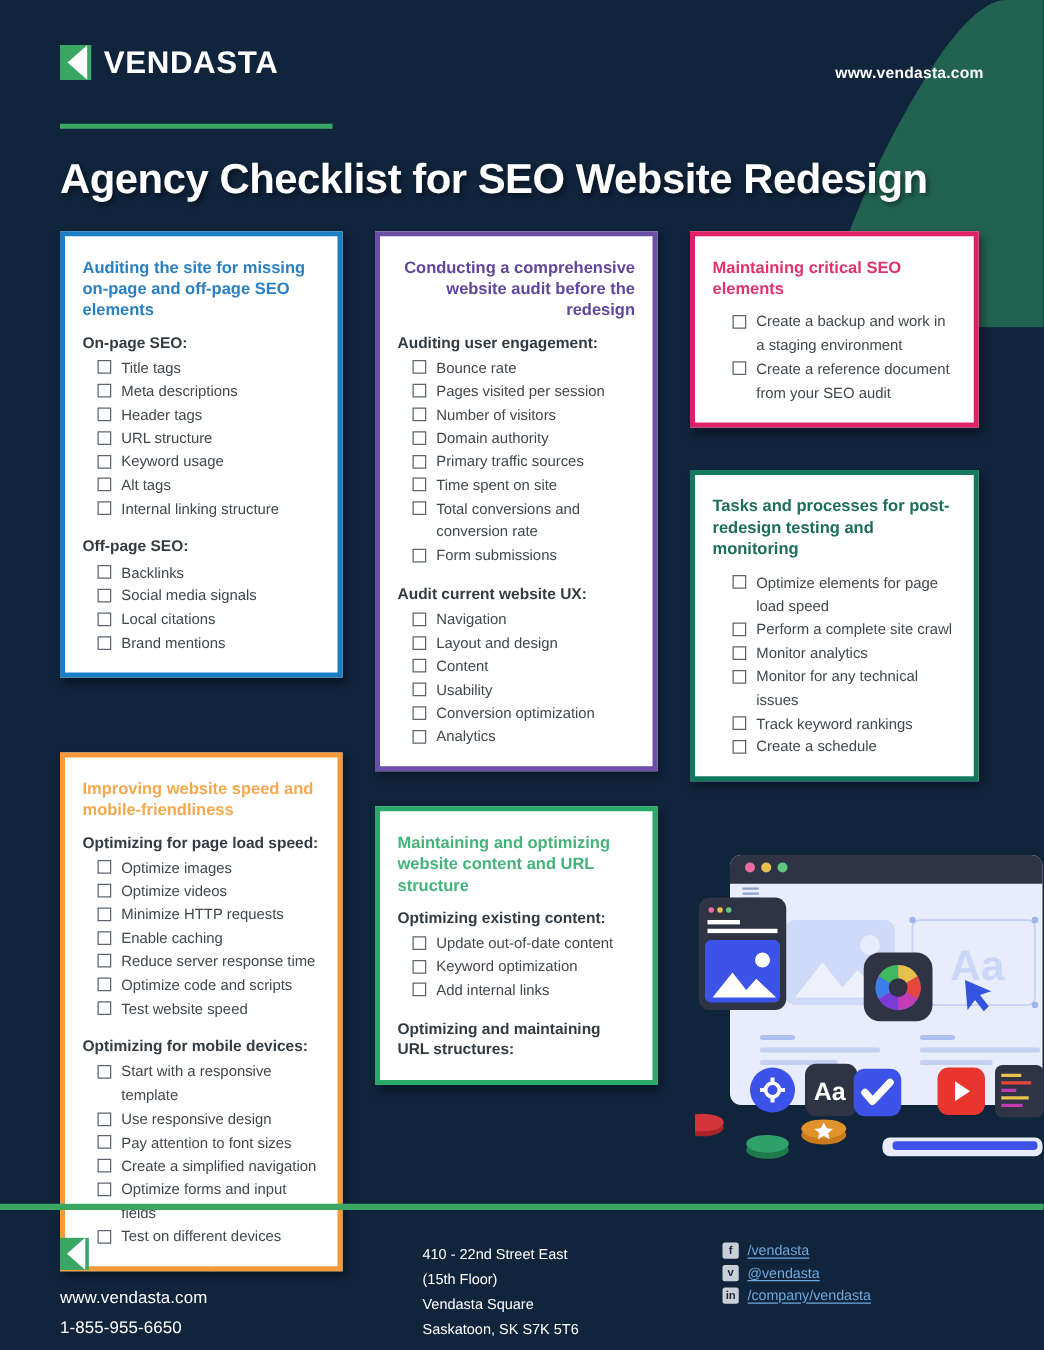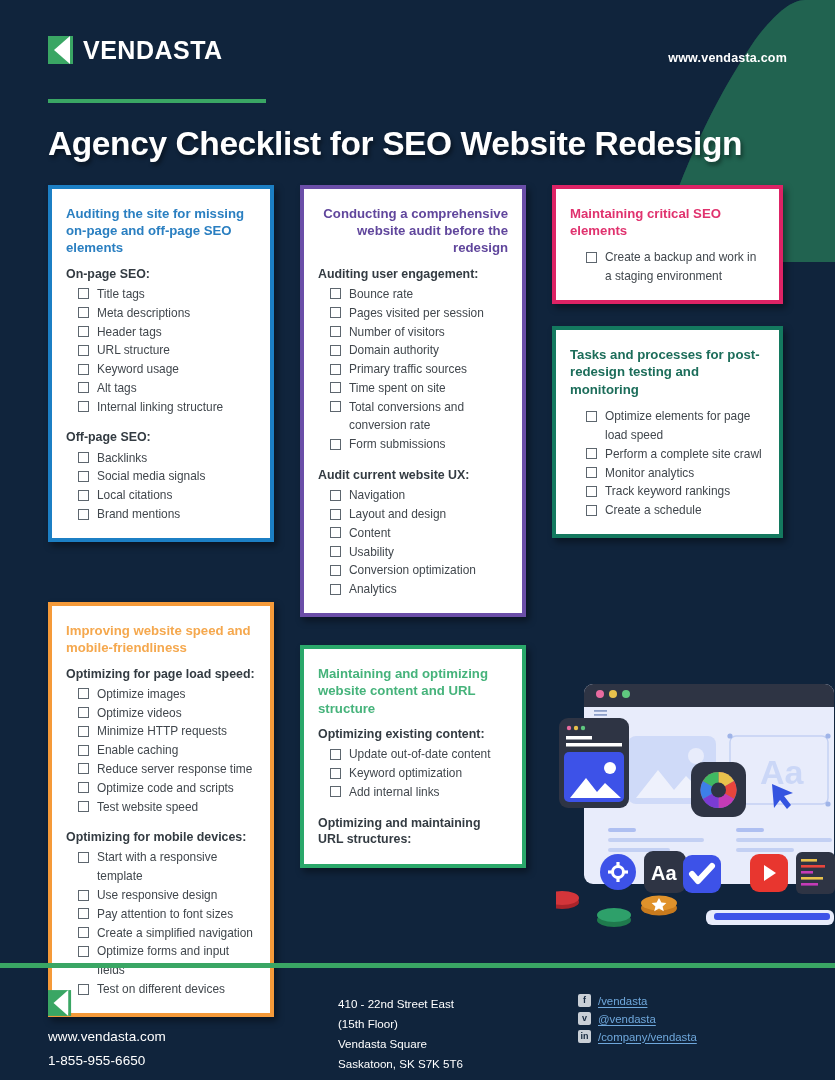--- a/index.html
+++ b/index.html
@@ -102,21 +102,21 @@
   .c-blue   { border-color:#1c7fc4; }
   .c-blue   .card-title { color:#2a7fc1; }
   .c-orange { border-color:#f59a39; }
   .c-orange .card-title { color:#f5a84e; }
   .c-purple { border-color:#6b4ea8; }
   .c-purple .card-title { color:#60469c;text-align:right; }
   .c-green  { border-color:#2aa86a; }
   .c-green  .card-title { color:#46b37b; }
   .c-pink   { border-color:#dd2365; }
   .c-pink   .card-title { color:#e0326e; }
-  .c-teal   { border-color:#14795f; }
+  .c-teal   { border-color:#14795f;margin-top:12px; }
   .c-teal   .card-title { color:#1c6d5a; }
   .gap-v-sm { height:22px; }
   .gap-v-lg { height:28px; }
 
   
   ul.checks.indent li { margin-left:16px; }
 
   
   .illus {
     position:absolute;
@@ -279,31 +279,33 @@
         </div>
     </div>
   </div>
 
   <div class="col col-3">
     <div class="card c-pink">
       <div class="card-title">Maintaining critical SEO elements</div>
       <div>
           <ul class="checks indent">
             <li><span>Create a backup and work in a staging environment</span></li>
+            <li><span>Create a reference document from your SEO audit</span></li>
           </ul>
         </div>
     </div>
     <div class="gap-v-sm"></div>
     <div class="card c-teal">
       <div class="card-title">Tasks and processes for post-redesign testing and monitoring</div>
       <div>
           <ul class="checks indent">
             <li><span>Optimize elements for page load speed</span></li>
             <li><span>Perform a complete site crawl</span></li>
             <li><span>Monitor analytics</span></li>
+            <li><span>Monitor for any technical issues</span></li>
             <li><span>Track keyword rankings</span></li>
             <li><span>Create a schedule</span></li>
           </ul>
         </div>
     </div>
   </div>
 
 </div>
 
 <div class="illus">

